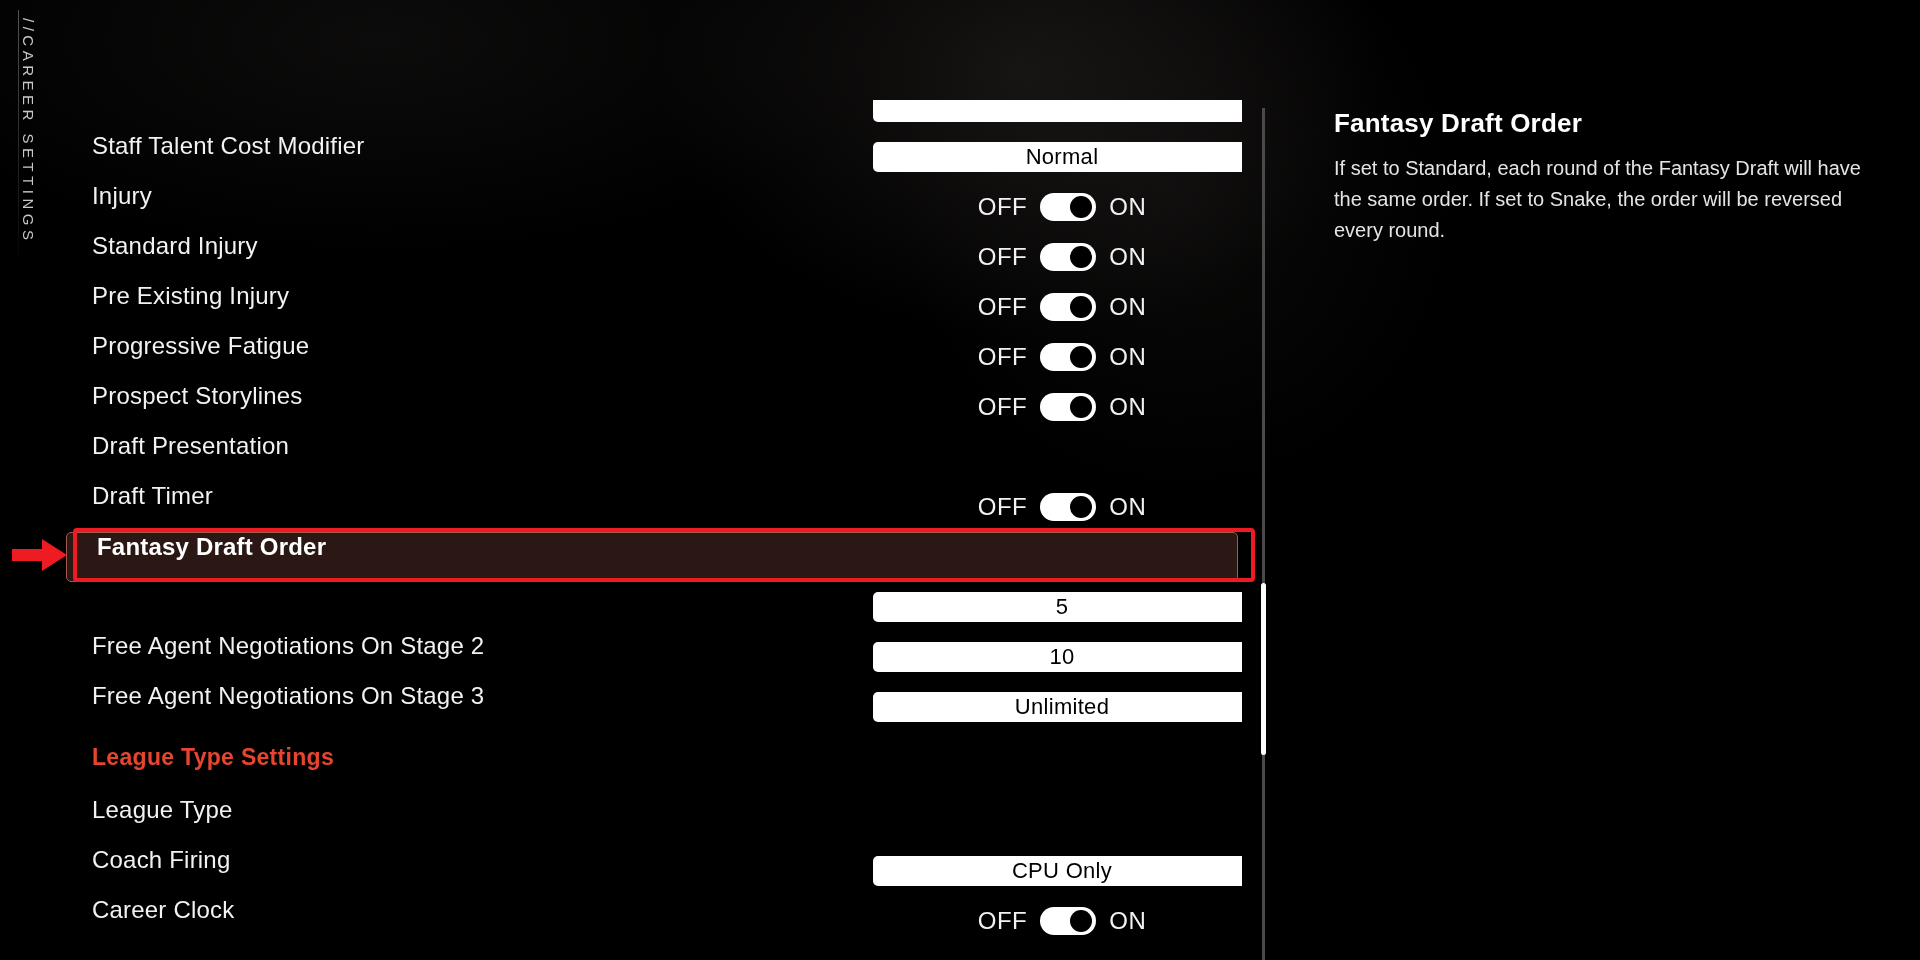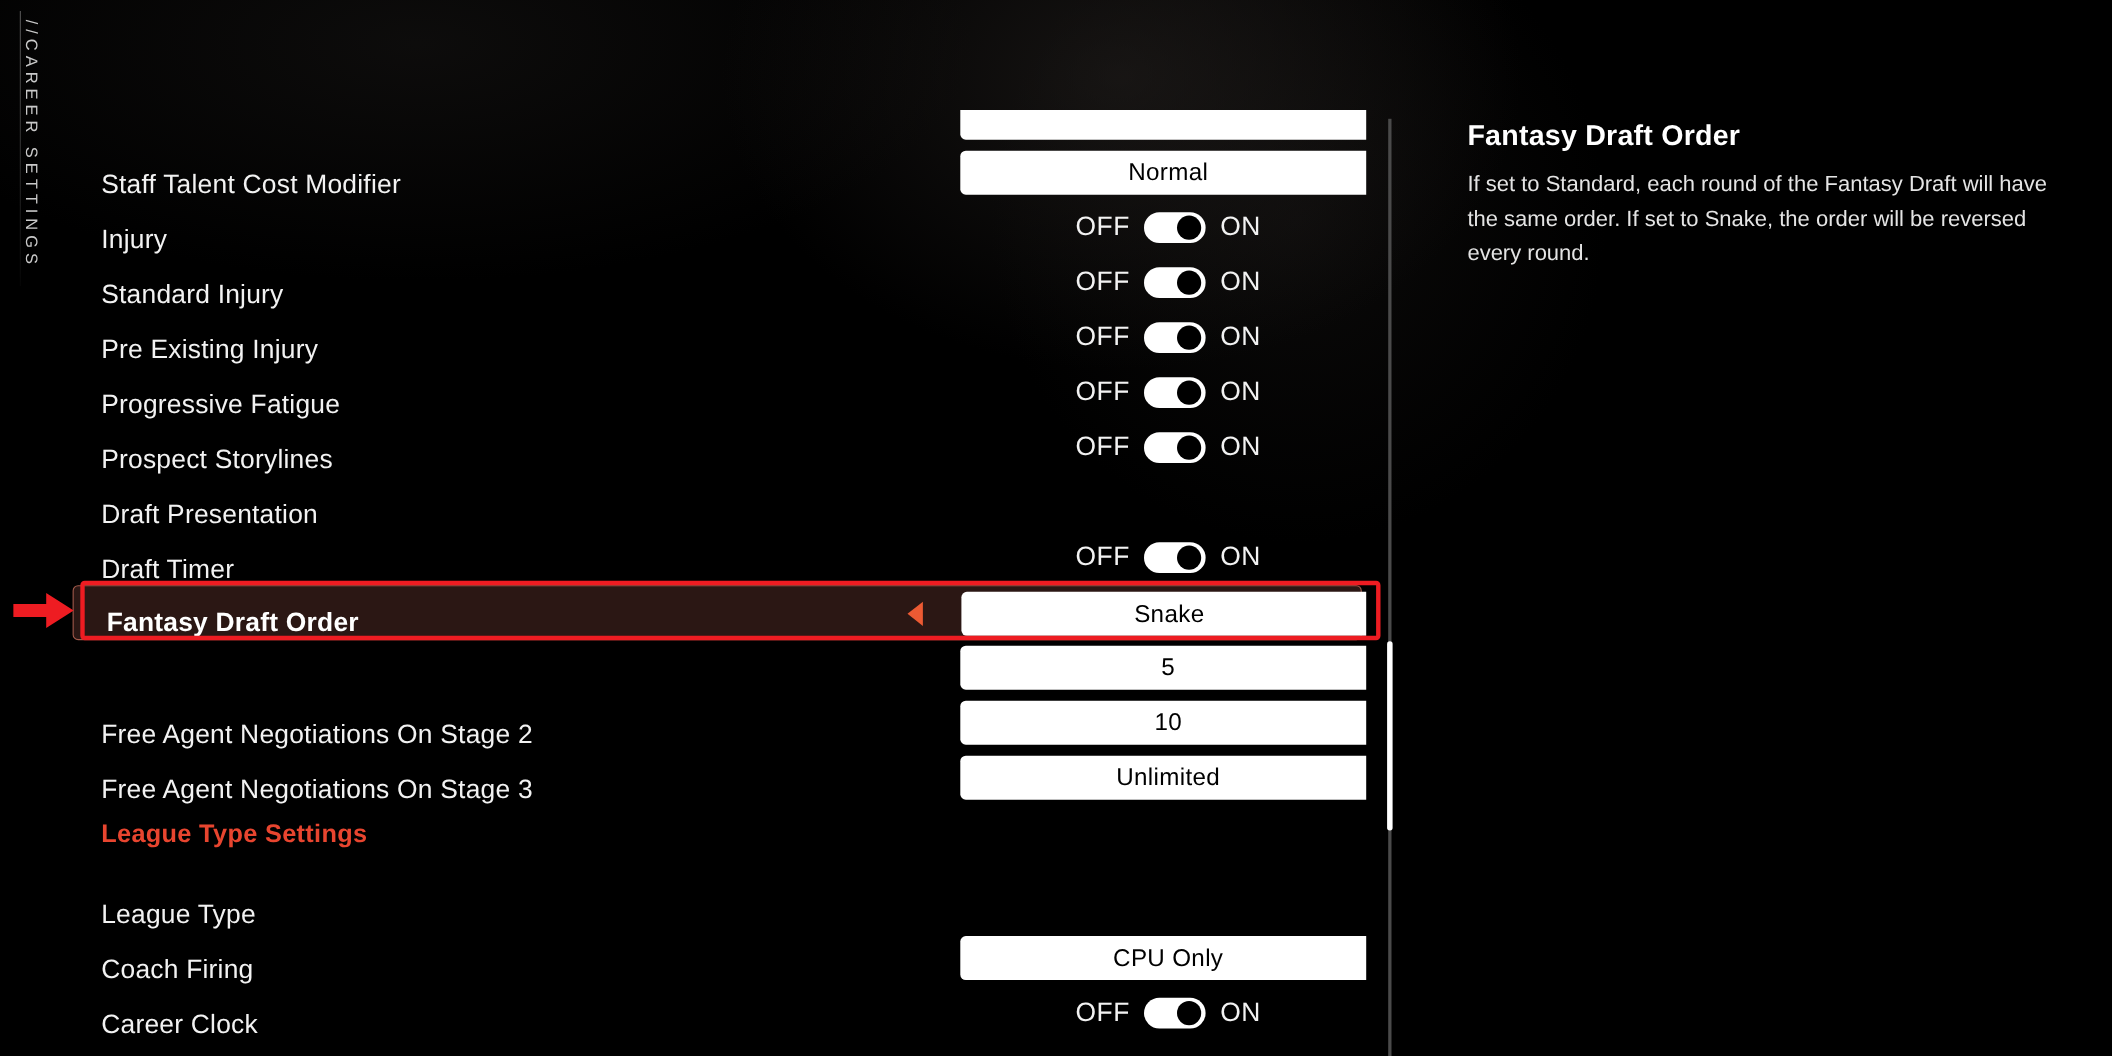--- a/index.html
+++ b/index.html
@@ -58,21 +58,21 @@
   #list-inner {
     position: absolute;
     left: 0; top: -18px;
     width: 1180px;
   }
 
   .row {
     position: relative;
     height: 50px;
     display: flex;
-    align-items: flex-end;
+    align-items: flex-start;
     padding-left: 30px;
   }
 
   .row-label {
     flex: 0 0 auto;
     font-size: 24px;
     color: #f2f2f2;
     font-family: "Liberation Sans Narrow", "Liberation Sans", sans-serif;
     font-stretch: condensed;
     letter-spacing: 0.2px;
@@ -86,21 +86,21 @@
     height: 50px;
     width: 420px;
     display: flex;
     align-items: center;
     justify-content: center;
   }
 
   
   .value-box {
     width: 378px;
-    height: 40px;
+    height: 30px;
     background: #ffffff;
     border-radius: 5px;
     display: flex;
     align-items: center;
     justify-content: center;
     font-size: 22px;
     color: #000000;
     font-family: "Liberation Sans Narrow", "Liberation Sans", sans-serif;
     font-stretch: condensed;
     letter-spacing: 0.3px;
@@ -336,24 +336,20 @@
                 <span class="toggle-side">OFF</span>
                 <div class="toggle">
                   <div class="knob"></div>
                 </div>
                 <span class="toggle-side">ON</span>
               </div>
             </div>
           </div>
           <div class="row selected">
             <div class="row-label">Fantasy Draft Order</div>
-            <div class="row-control">
-              <div class="value-box">Snake</div>
-              <div class="arrow-left"></div>
-            </div>
           </div>
           <div class="row">
             <div class="row-control">
               <div class="value-box">5</div>
             </div>
           </div>
           <div class="row">
             <div class="row-label">Free Agent Negotiations On Stage 2</div>
             <div class="row-control">
               <div class="value-box">10</div>

